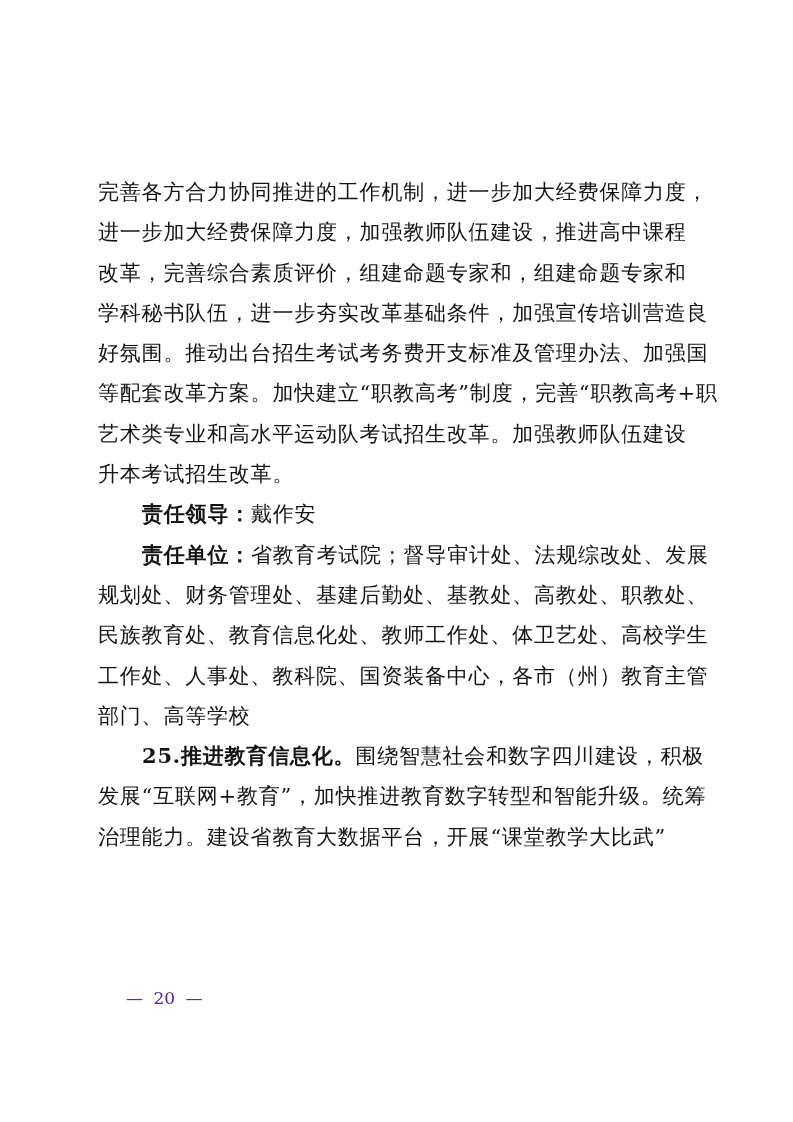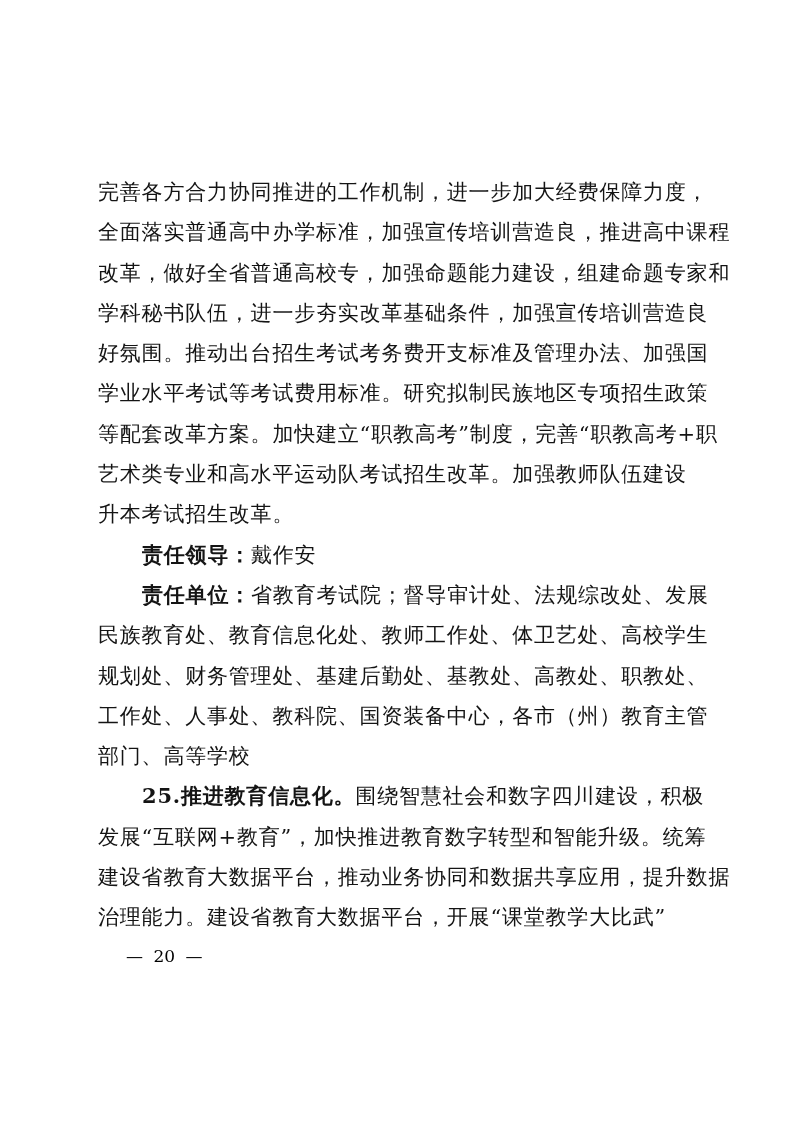--- a/index.html
+++ b/index.html
@@ -26,59 +26,57 @@
     font-size: 21px;
     letter-spacing: 0.8px;
     white-space: nowrap;
     text-align: left;
   }
   .indent { padding-left: 44px; }
   .bold-label { font-weight: 700; }
   .footer {
     position: absolute;
     left: 126px;
-    top: 942px;
+    top: 984px;
     font-size: 17px;
     line-height: 28px;
     word-spacing: 5px;
-    color: #000000;
+    color: #4c1d95;
     font-family: "DejaVu Serif", "Liberation Serif", serif;
   }
 </style>
 </head>
 <body>
 
 <div class="page">
   <div class="content">
 
     <div class="line">完善各方合力协同推进的工作机制，进一步加大经费保障力度，</div>
-    <div class="line">全面落实普通高中办学标准，加强宣传培训营造良，推进高中课程</div>
-    <div class="line">改革，做好全省普通高校专，加强命题能力建设，组建命题专家和</div>
+    <div class="line">进一步加大经费保障力度，加强教师队伍建设，推进高中课程</div>
+    <div class="line">改革，完善综合素质评价，组建命题专家和，组建命题专家和</div>
     <div class="line">学科秘书队伍，进一步夯实改革基础条件，加强宣传培训营造良</div>
     <div class="line">好氛围。推动出台招生考试考务费开支标准及管理办法、加强国</div>
-    <div class="line">学业水平考试等考试费用标准。研究拟制民族地区专项招生政策</div>
     <div class="line">等配套改革方案。加快建立“职教高考”制度，完善“职教高考+职</div>
     <div class="line">艺术类专业和高水平运动队考试招生改革。加强教师队伍建设</div>
     <div class="line">升本考试招生改革。</div>
 
     <div class="line indent">
       <span class="bold-label">责任领导：</span><span>戴作安</span>
     </div>
 
     <div class="line indent">
       <span class="bold-label">责任单位：</span><span>省教育考试院；督导审计处、法规综改处、发展</span>
     </div>
+    <div class="line">规划处、财务管理处、基建后勤处、基教处、高教处、职教处、</div>
     <div class="line">民族教育处、教育信息化处、教师工作处、体卫艺处、高校学生</div>
-    <div class="line">规划处、财务管理处、基建后勤处、基教处、高教处、职教处、</div>
     <div class="line">工作处、人事处、教科院、国资装备中心，各市（州）教育主管</div>
     <div class="line">部门、高等学校</div>
 
     <div class="line indent">
       <span class="bold-label">25.推进教育信息化。</span><span>围绕智慧社会和数字四川建设，积极</span>
     </div>
     <div class="line">发展“互联网+教育”，加快推进教育数字转型和智能升级。统筹</div>
-    <div class="line">建设省教育大数据平台，推动业务协同和数据共享应用，提升数据</div>
     <div class="line">治理能力。建设省教育大数据平台，开展“课堂教学大比武”</div>
 
   </div>
 
   <div class="footer">— 20 —</div>
 </div>
 
 </body></html>

